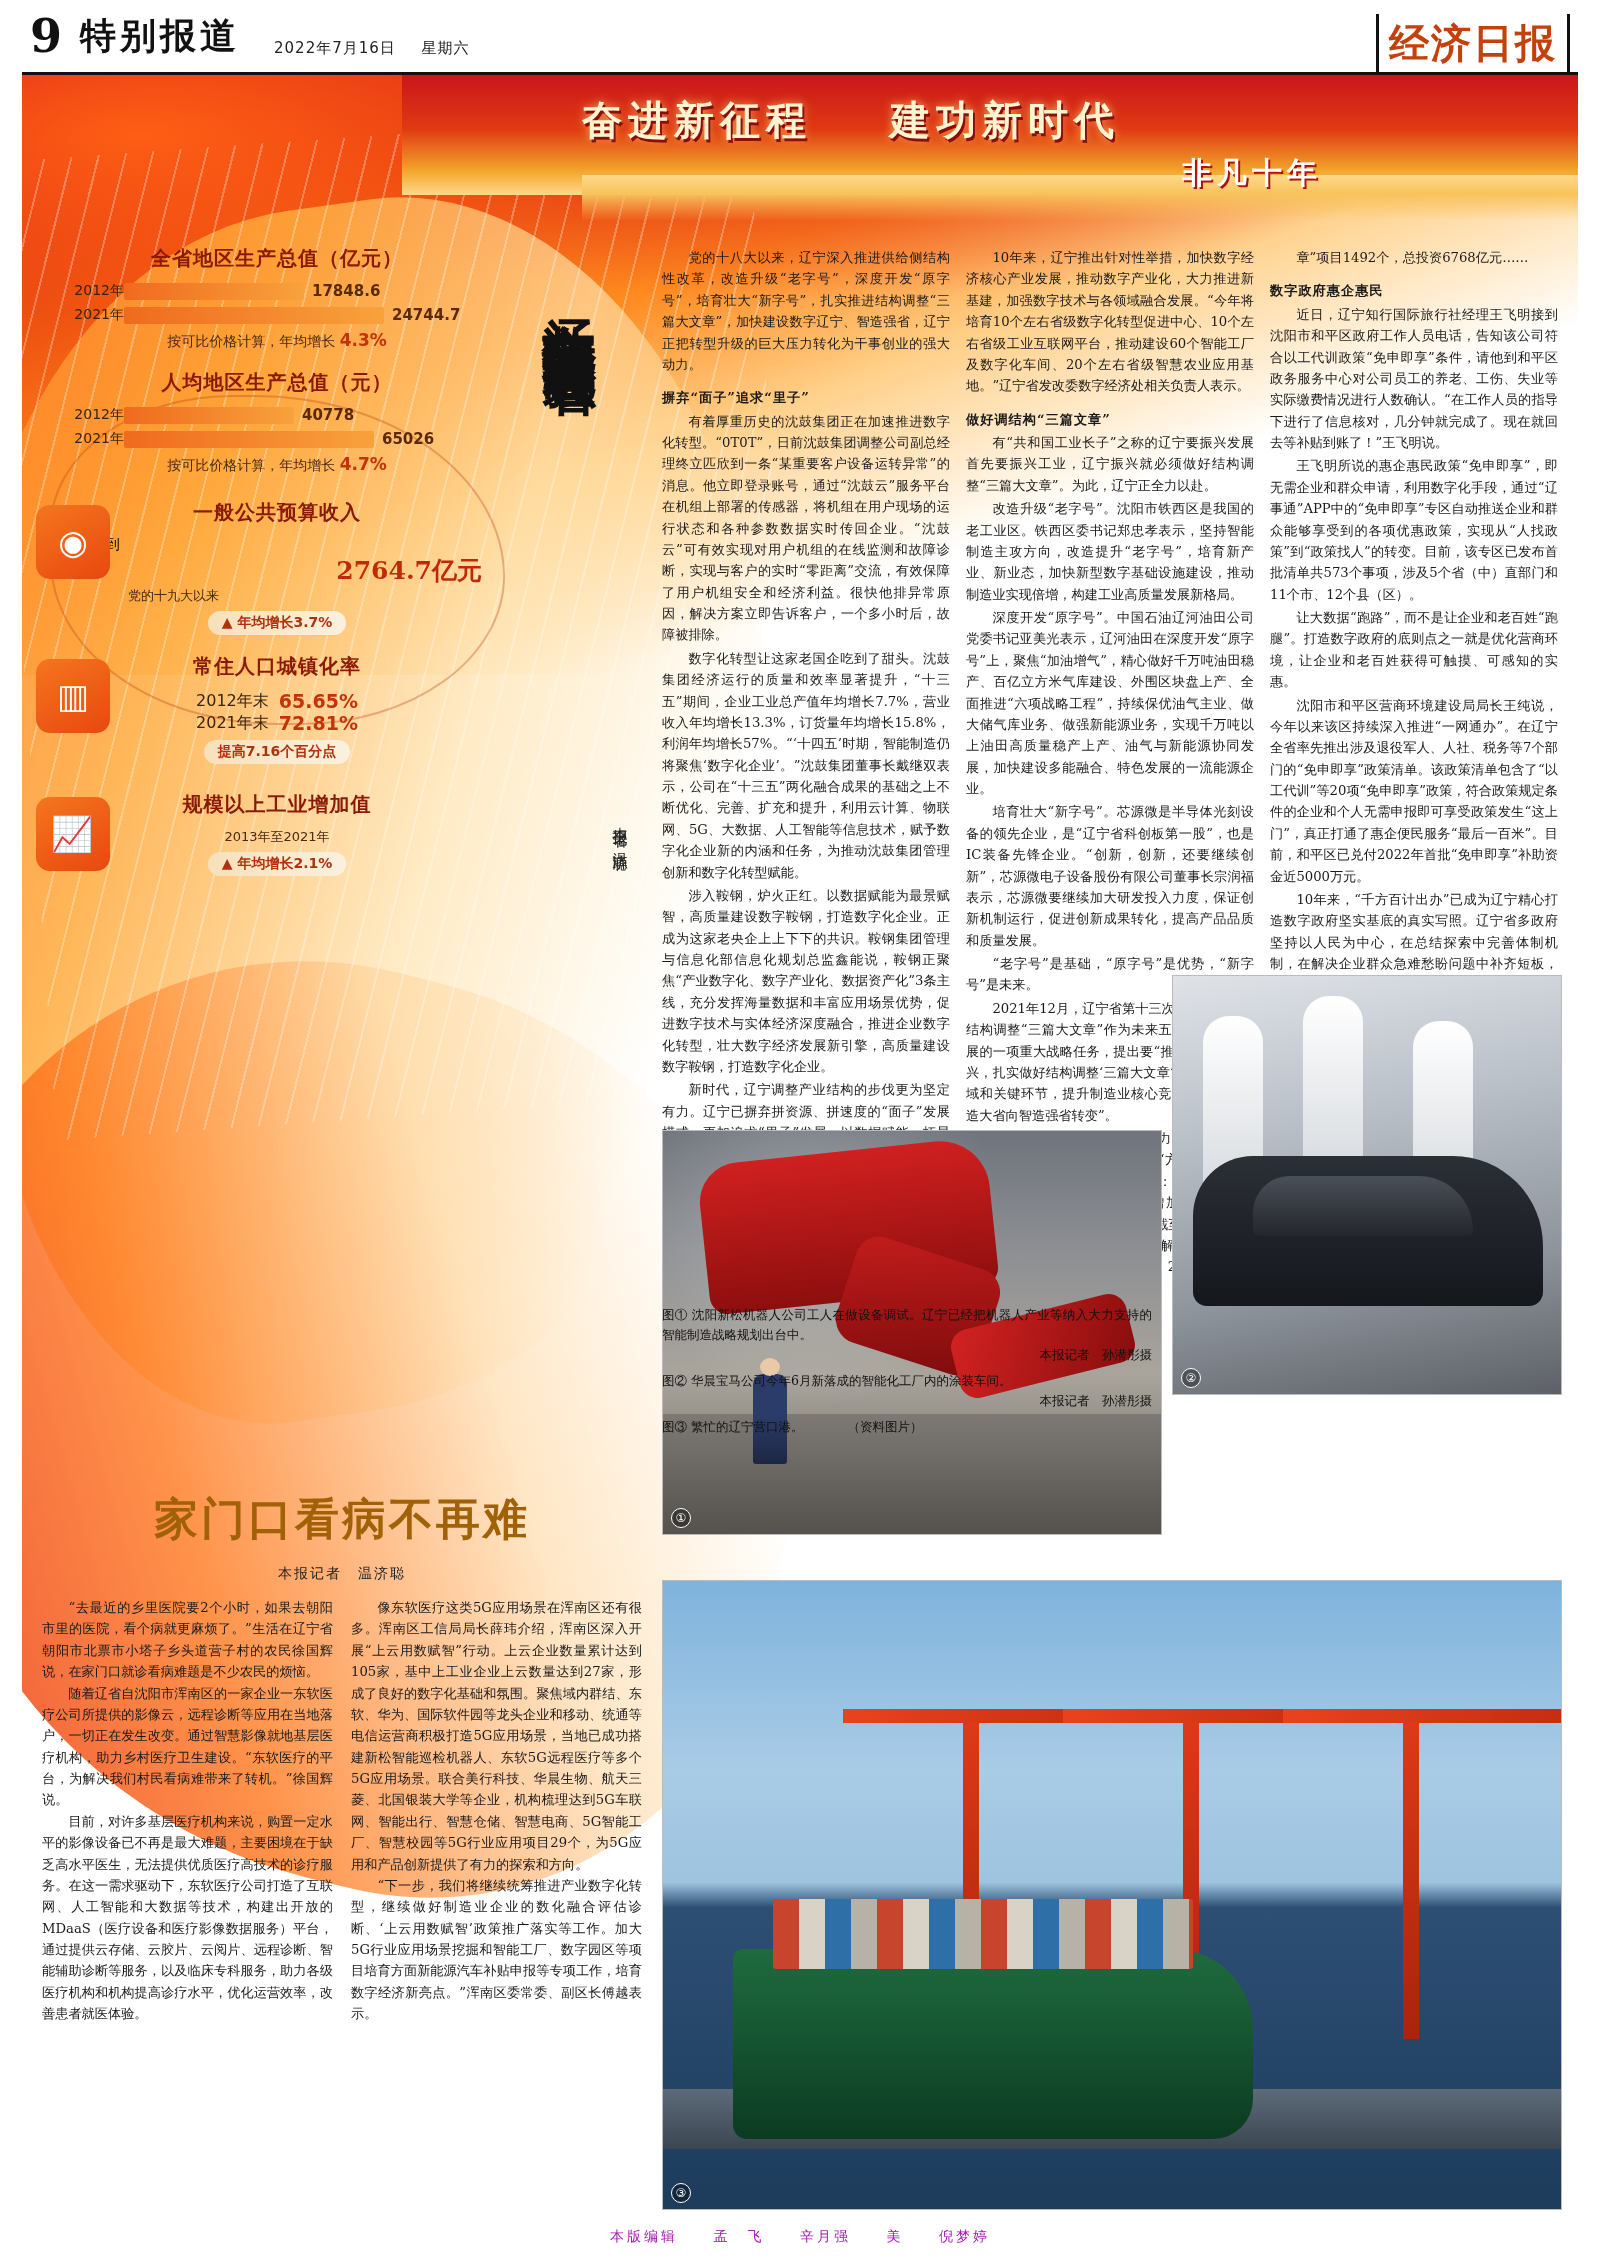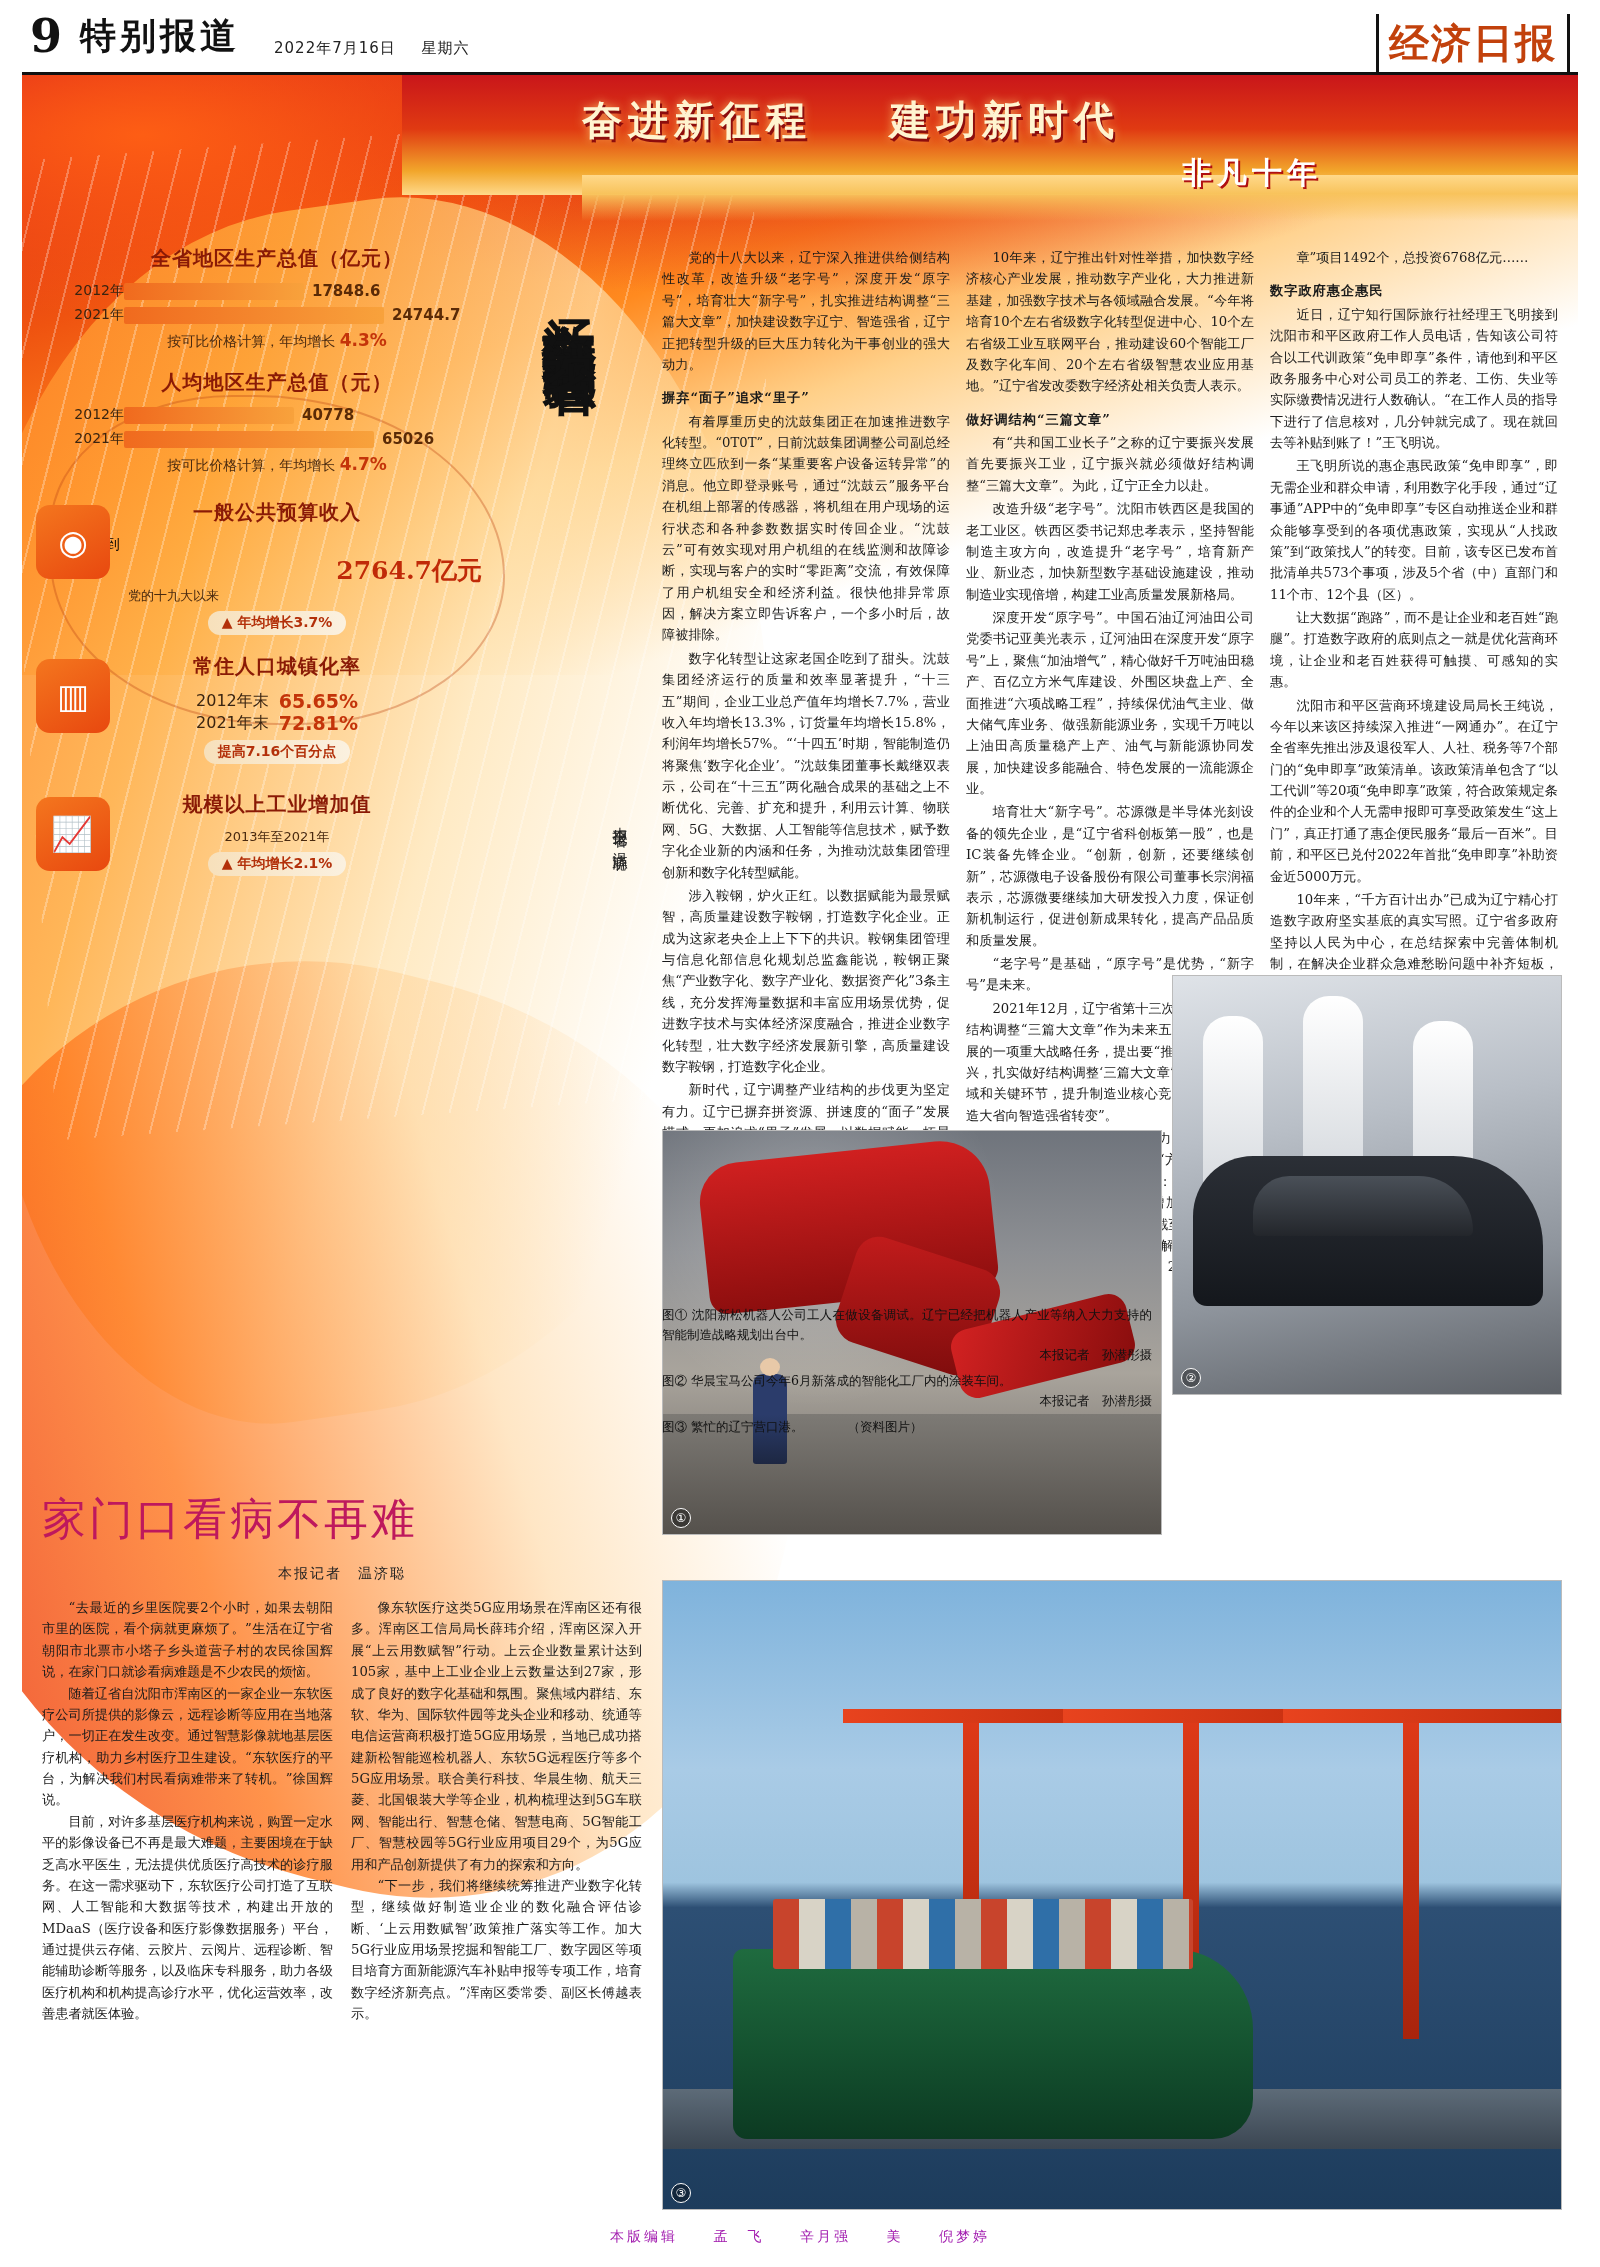--- a/index.html
+++ b/index.html
@@ -388,22 +388,23 @@
   .captions .credit { text-align: right; display:block;}
 
   
   .bottom-article {
     position: absolute;
     left: 20px; top: 1415px;
     width: 600px;
   }
   .ba-title {
     font-size: 44px;
-    font-weight: normal;
-    color: #be185d;
+    font-weight: bold;
+    text-align: center;
+    color: #a16207;
     font-family: "DejaVu Serif", serif;
     letter-spacing: 3px;
     margin-bottom: 16px;
   }
   .ba-byline {
     text-align: center;
     font-size: 14px;
     color: #222;
     letter-spacing: 2px;
     margin-bottom: 14px;

